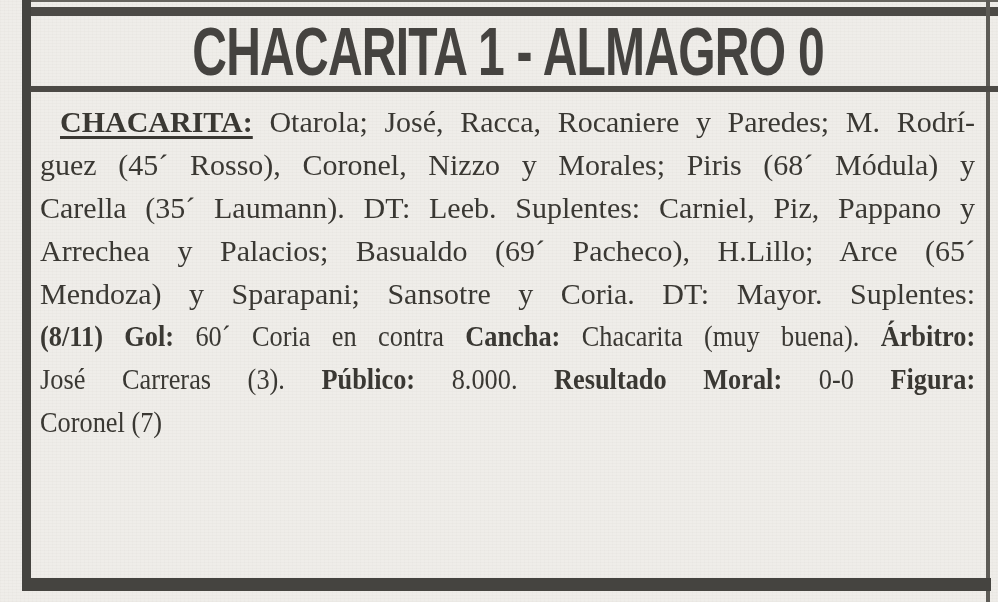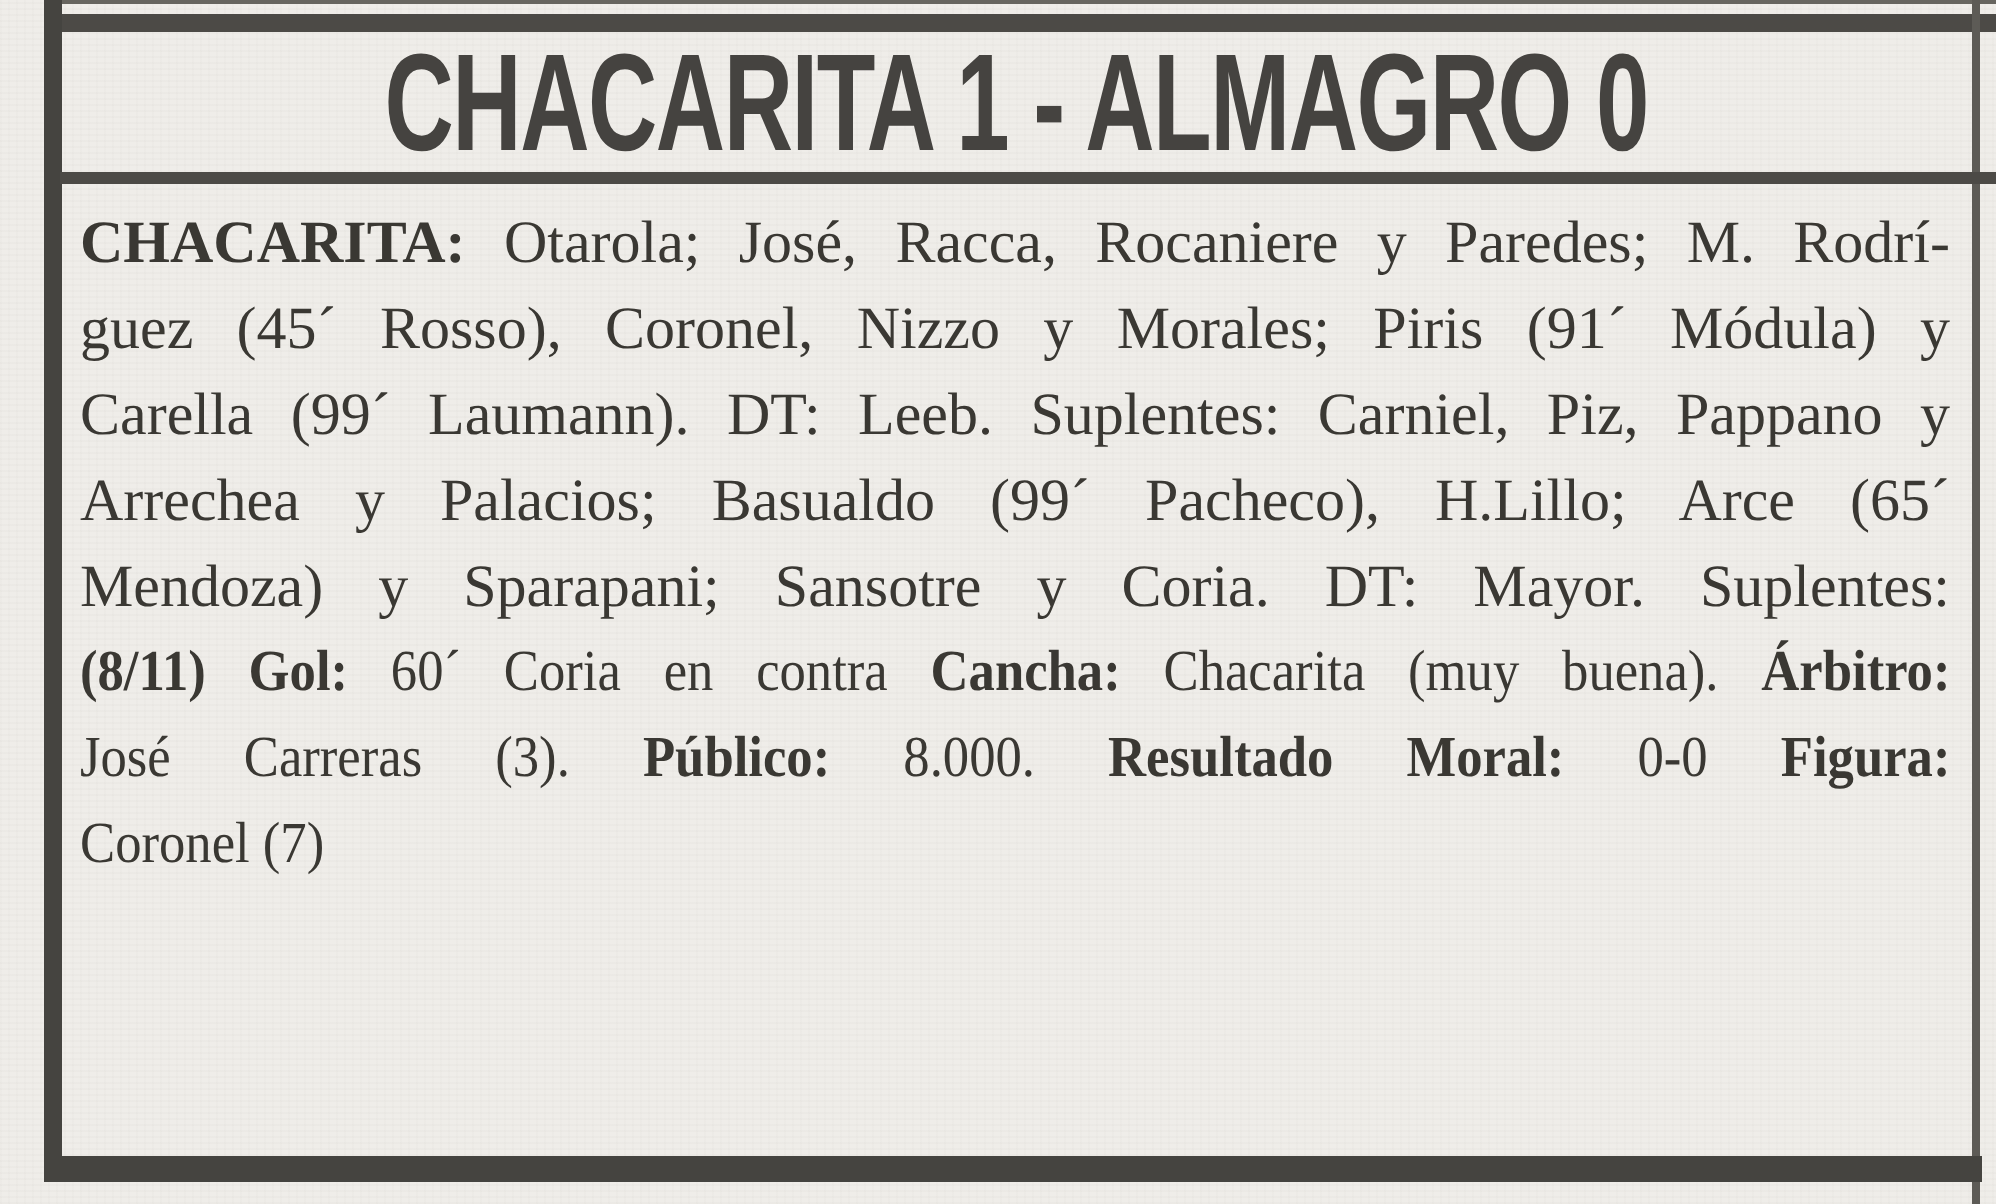--- a/index.html
+++ b/index.html
@@ -39,45 +39,45 @@
   .line {
     width:935px; height:43px; line-height:43px;
     font-size:30px; overflow:hidden; white-space:normal;
   }
   .line.just { text-align:justify; text-align-last:justify; }
   .para-condensed .line {
     font-size:29px; width:1030px;
     transform:scaleX(0.908); transform-origin:0 50%;
   }
   .b { font-weight:bold; }
-  .u { text-decoration-thickness:3px; text-underline-offset:4px; }
+  .u { text-decoration:underline; text-decoration-thickness:3px; text-underline-offset:4px;margin-left:20px; }
 </style>
 </head>
 <body>
 
 <div class="page">
   <div class="rule rule-top-thin"></div>
   <div class="rule rule-top-thick"></div>
   <div class="rule rule-left"></div>
   <div class="rule rule-right"></div>
   <div class="rule rule-title"></div>
   <div class="rule rule-bottom"></div>
 
   <div class="title-band">
     <span class="title-text">CHACARITA 1 - ALMAGRO 0</span>
   </div>
 
   <div class="report">
       <div class="para">
         <div class="line just"><span class="b u">CHACARITA:</span><span> Otarola; José, Racca, Rocaniere y Paredes; M. Rodrí-</span></div>
-        <div class="line just"><span>guez (45´ Rosso), Coronel, Nizzo y Morales; Piris (91´ Módula) y</span></div>
-        <div class="line just"><span>Carella (99´ Laumann). DT: Leeb. Suplentes: Carniel, Piz, Pappano y</span></div>
+        <div class="line just"><span>guez (45´ Rosso), Coronel, Nizzo y Morales; Piris (68´ Módula) y</span></div>
+        <div class="line just"><span>Carella (35´ Laumann). DT: Leeb. Suplentes: Carniel, Piz, Pappano y</span></div>
       </div>
       <div class="para">
-        <div class="line just"><span>Arrechea y Palacios; Basualdo (99´ Pacheco), H.Lillo; Arce (65´</span></div>
+        <div class="line just"><span>Arrechea y Palacios; Basualdo (69´ Pacheco), H.Lillo; Arce (65´</span></div>
         <div class="line just"><span>Mendoza) y Sparapani; Sansotre y Coria. DT: Mayor. Suplentes:</span></div>
       </div>
       <div class="para para-condensed">
         <div class="line just"><span class="b">(8/11) Gol:</span><span> 60´ Coria en contra </span><span class="b">Cancha:</span><span> Chacarita (muy buena). </span><span class="b">Árbitro:</span></div>
         <div class="line just"><span>José Carreras (3). </span><span class="b">Público:</span><span> 8.000. </span><span class="b">Resultado Moral:</span><span> 0-0 </span><span class="b">Figura:</span></div>
         <div class="line"><span>Coronel (7)</span></div>
       </div>
     </div>
 </div>
 

